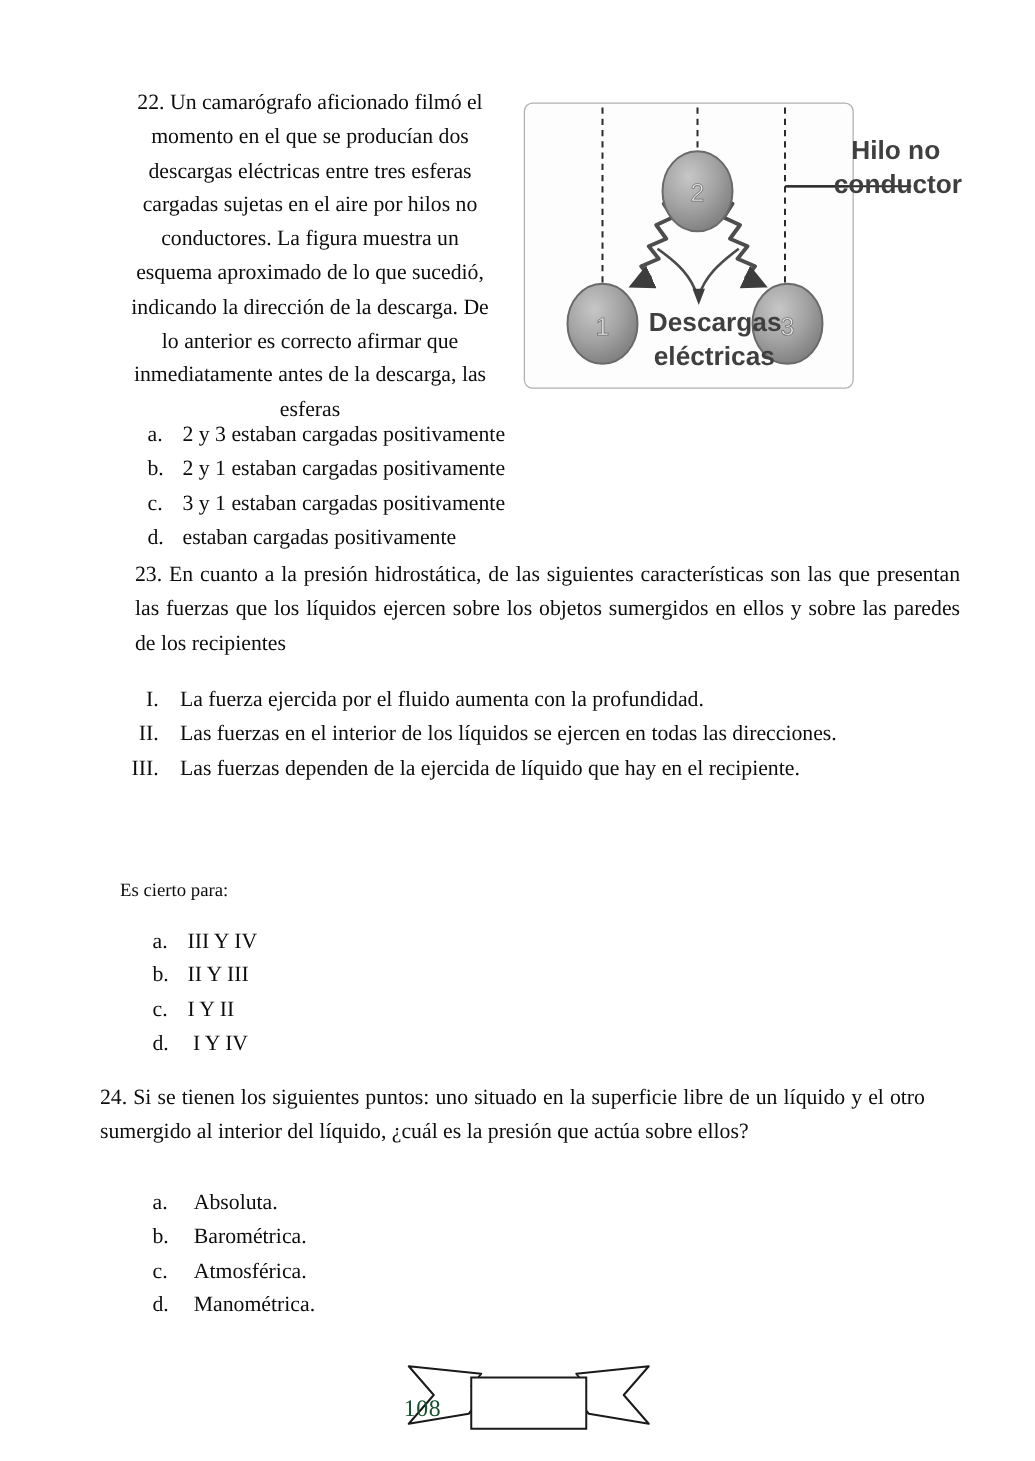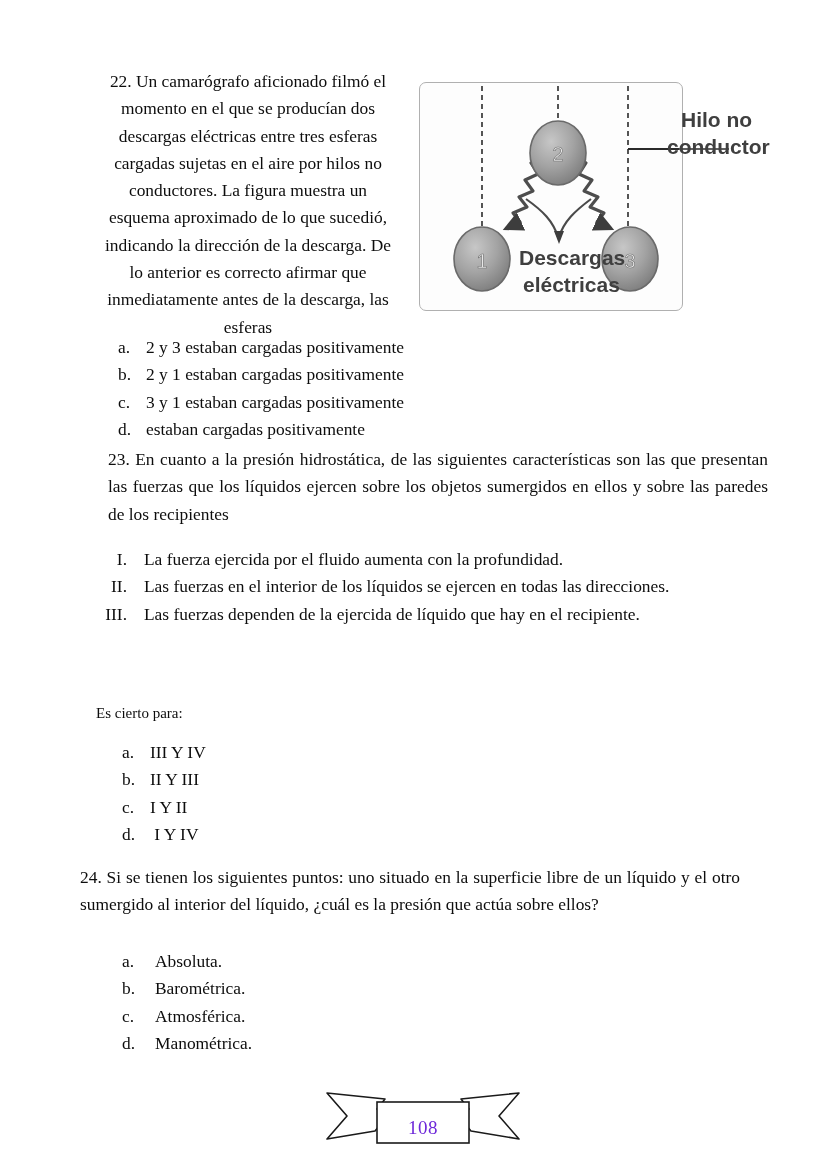--- a/index.html
+++ b/index.html
@@ -159,24 +159,24 @@
     top: 1087px;
     width: 200px;
     height: 68px;
   }
   #ribbon-svg { display: block; }
   #page-number {
     position: absolute;
     left: 0;
     top: 30px;
     width: 200px;
-    text-align: center;
+    text-align: left;
     font-size: 19px;
     letter-spacing: 0.5px;
-    color: #6d28d9;
+    color: #14532d;
   }
 </style>
 </head>
 <body>
 
 <div class="page">
 
   <div id="q22-block">
     <div id="q22-stem">22. Un camarógrafo aficionado filmó el momento en el que se producían dos descargas eléctricas entre tres esferas cargadas sujetas en el aire por hilos no conductores. La figura muestra un esquema aproximado de lo que sucedió, indicando la dirección de la descarga. De lo anterior es correcto afirmar que inmediatamente antes de la descarga, las esferas</div>
   </div>

